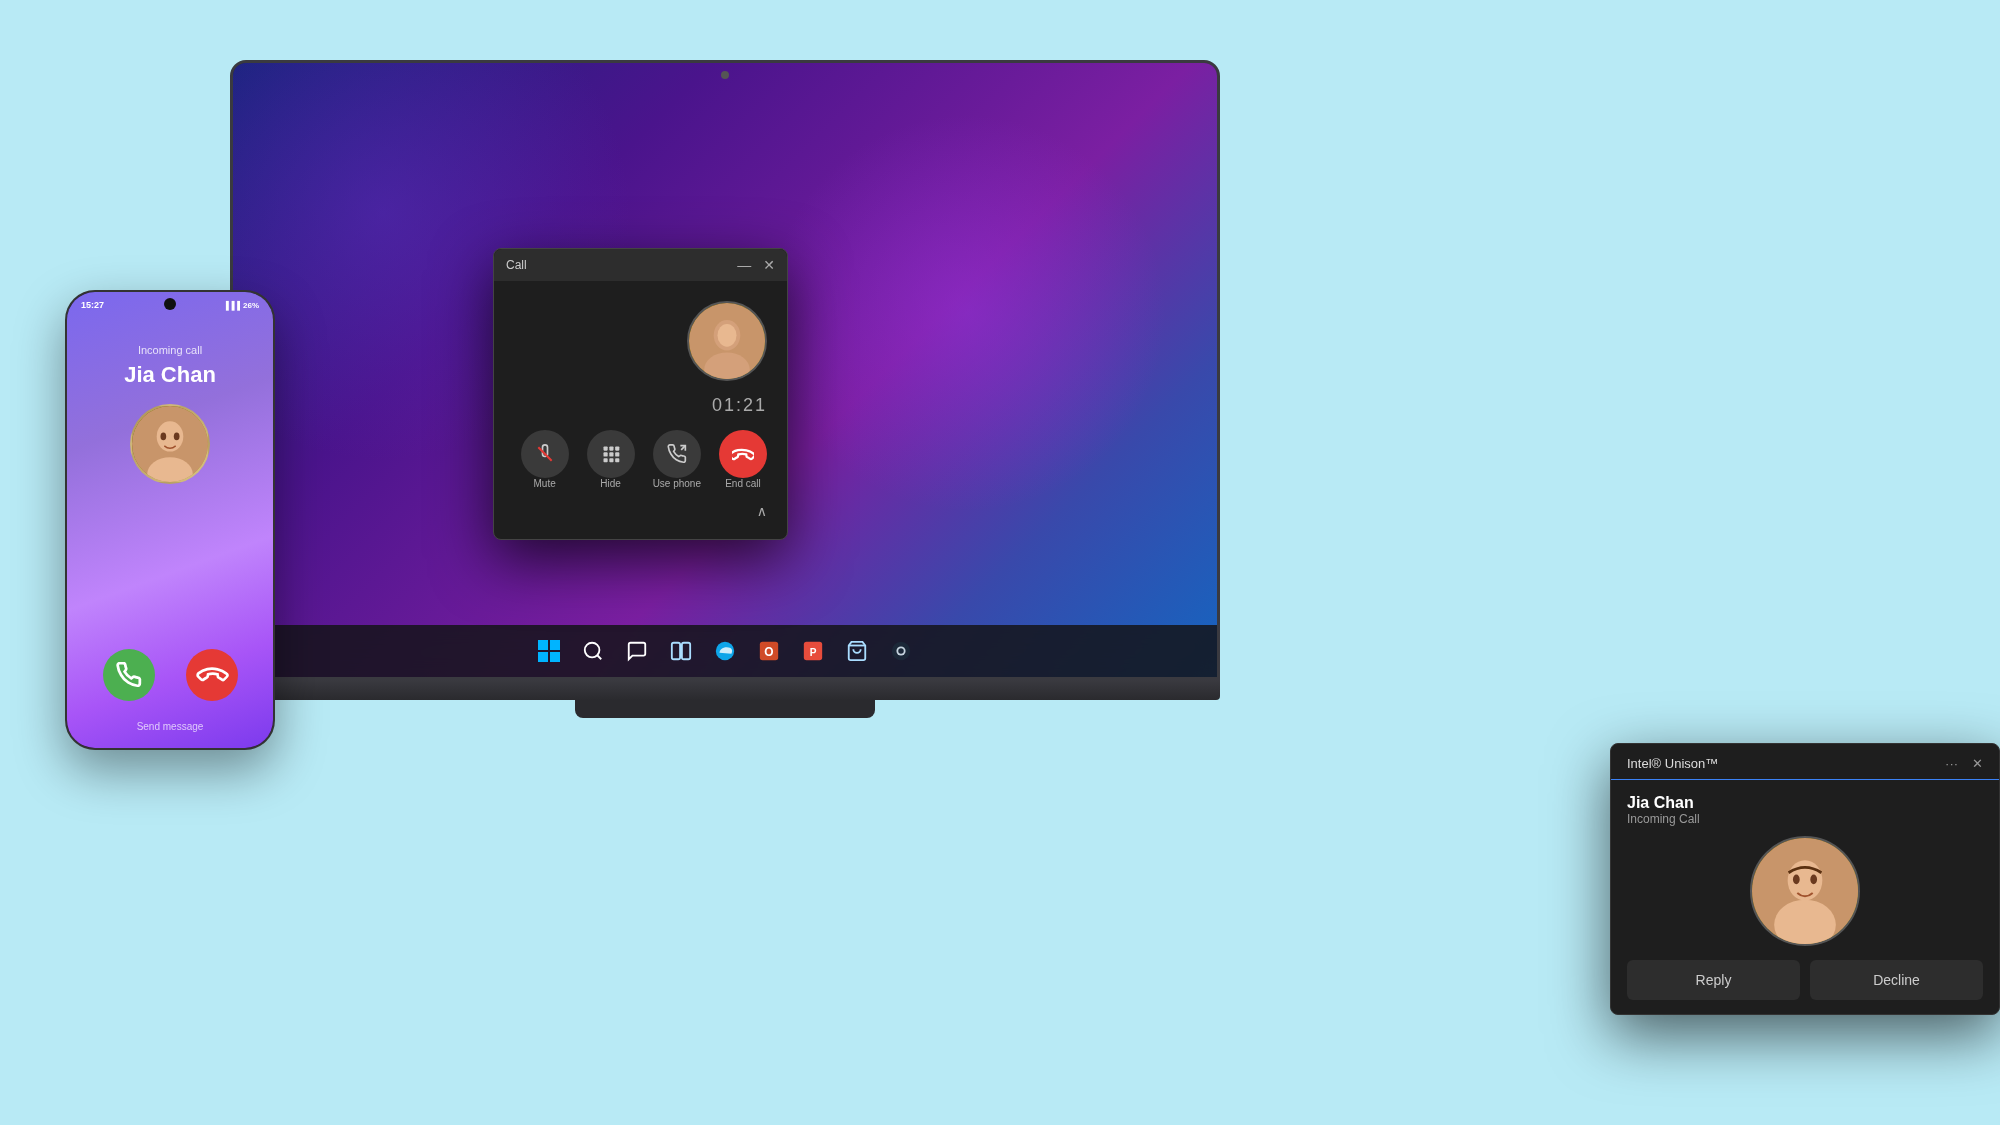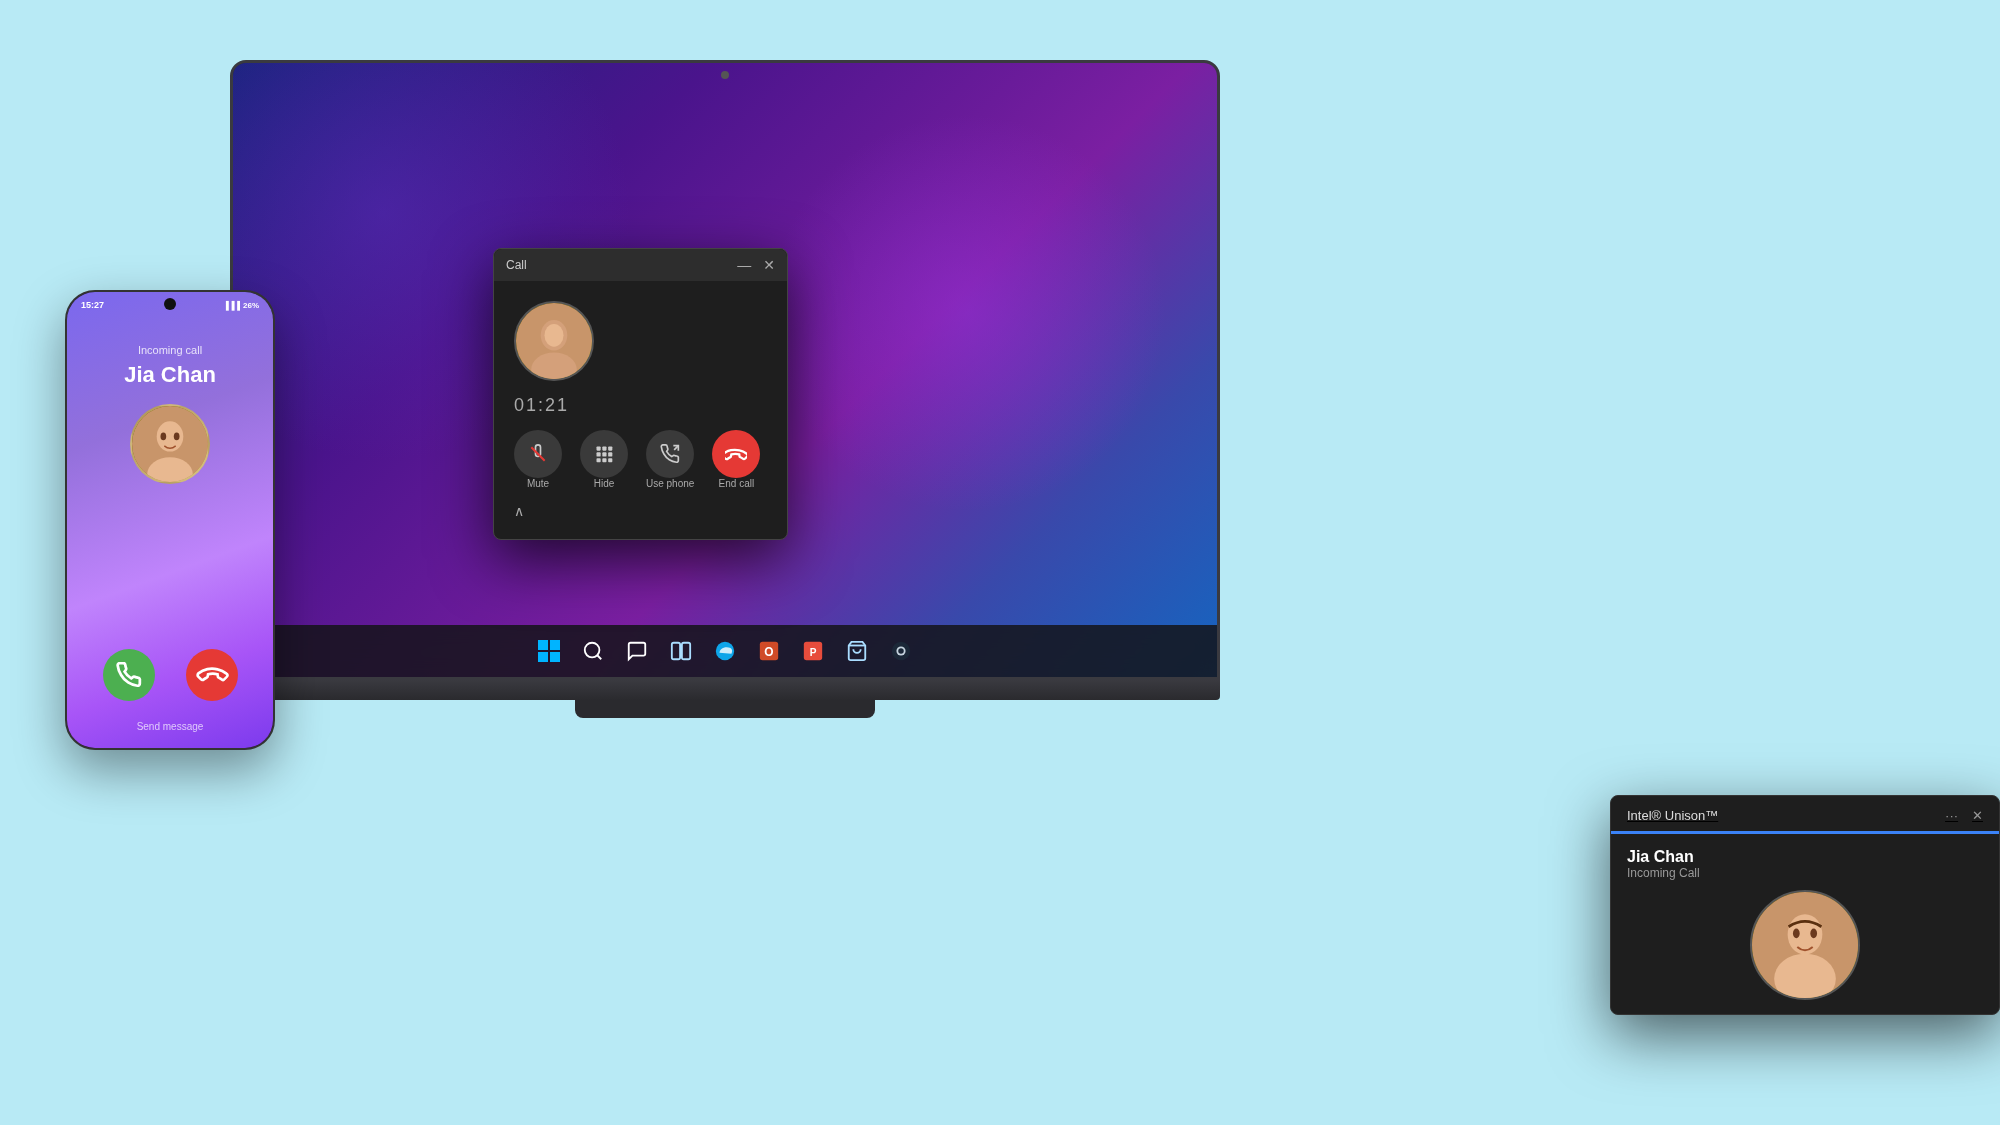--- a/index.html
+++ b/index.html
@@ -155,21 +155,21 @@
     .call-window-controls span {
       color: #aaa;
       font-size: 14px;
       cursor: pointer;
     }
 
     .call-window-body {
       padding: 20px;
       display: flex;
       flex-direction: column;
-      align-items: flex-start;
+      align-items: flex-end;
       gap: 14px;
     }
 
     .call-avatar-large {
       width: 80px;
       height: 80px;
       border-radius: 50%;
       overflow: hidden;
       background: linear-gradient(135deg, #8b6914, #c8a84b);
       display: flex;
@@ -357,22 +357,21 @@
       box-shadow: 0 20px 60px rgba(0,0,0,0.6);
       z-index: 30;
       overflow: hidden;
     }
 
     .notification-header {
       display: flex;
       align-items: center;
       justify-content: space-between;
       padding: 12px 16px 8px;
-      border-bottom: 3px solid #3b82f6;
-      text-decoration: underline;
+      border-bottom: 1px solid #3b82f6;
     }
 
     .notification-app-name {
       color: #ddd;
       font-size: 13px;
       font-weight: 500;
     }
 
     .notification-controls {
       display: flex;
@@ -672,14 +671,18 @@
         <circle cx="55" cy="55" r="55" fill="#c8956a"></circle>
         <ellipse cx="55" cy="44" rx="18" ry="21" fill="#e8b890"></ellipse>
         <ellipse cx="55" cy="90" rx="32" ry="26" fill="#e8b890"></ellipse>
         <ellipse cx="46" cy="43" rx="3.5" ry="5" fill="#6b3a1f"></ellipse>
         <ellipse cx="64" cy="43" rx="3.5" ry="5" fill="#6b3a1f"></ellipse>
         <path d="M47 57 Q55 64 63 57" stroke="#a0522d" stroke-width="2" fill="none"></path>
         <path d="M38 36 Q55 25 72 36" stroke="#5a3010" stroke-width="3" fill="none"></path>
       </svg>
     </div>
 
+    <div class="notification-action-row">
+      <button class="notification-btn">Reply</button>
+      <button class="notification-btn">Decline</button>
+    </div>
   </div>
 </div>
 
 </body></html>

